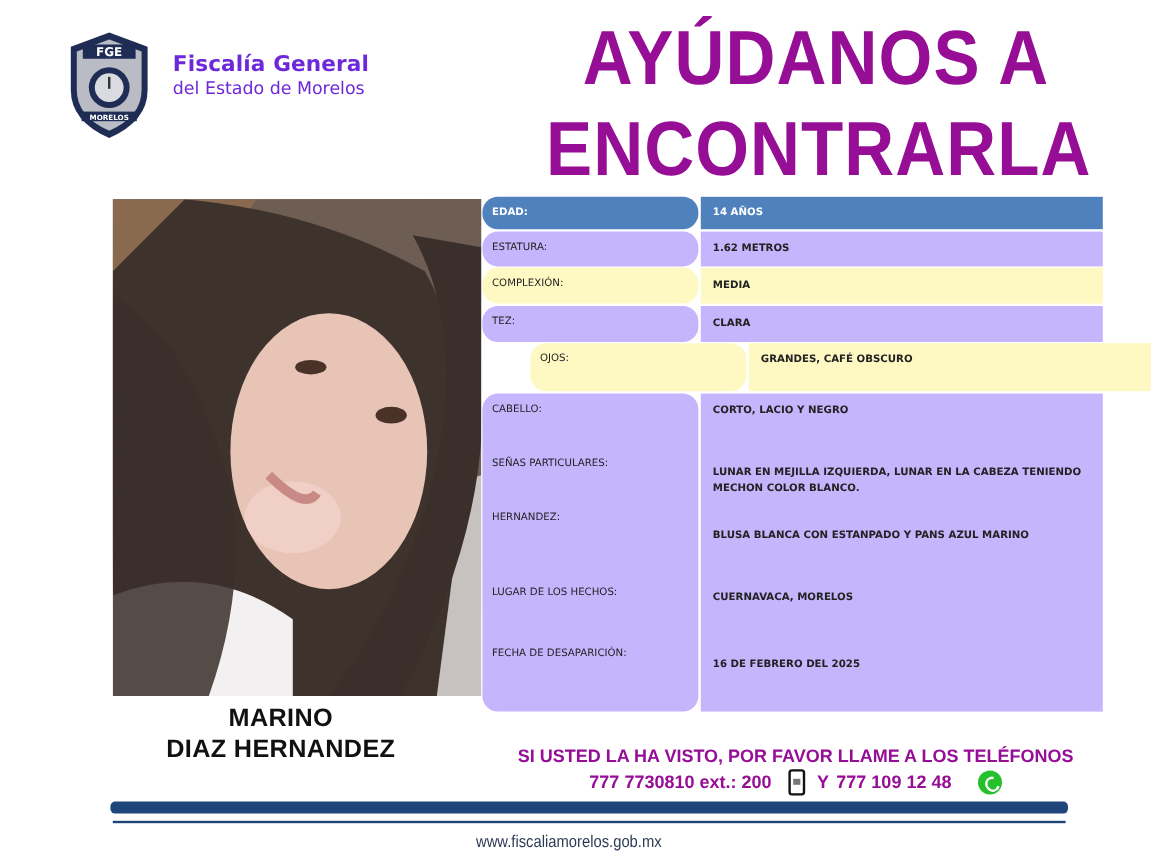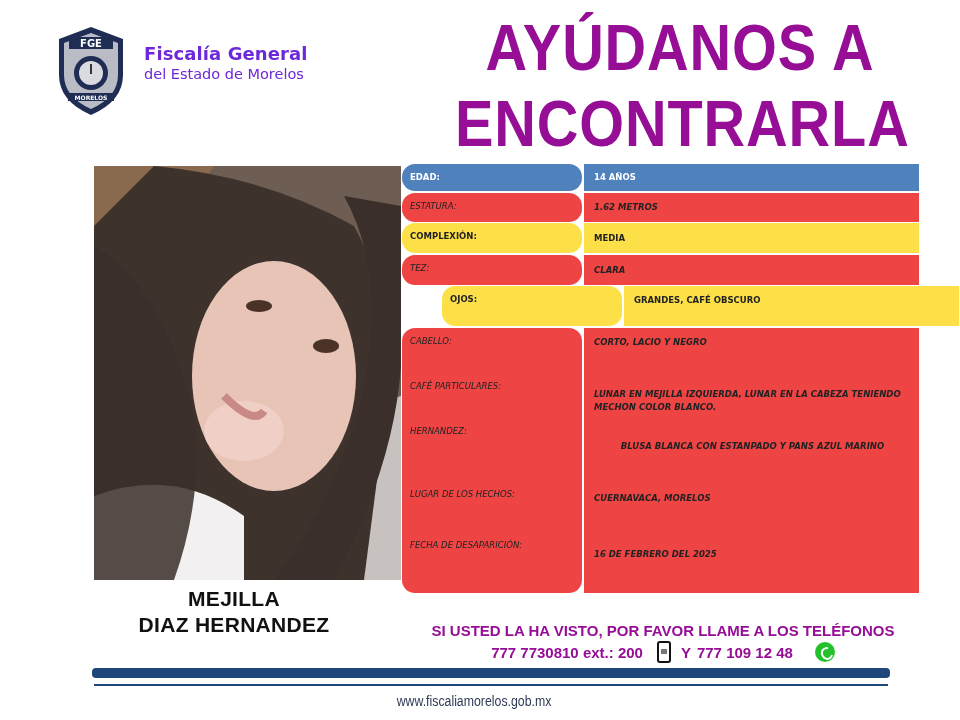--- a/index.html
+++ b/index.html
@@ -29,22 +29,22 @@
   .name { position: absolute; left: 94px; top: 586px; width: 280px; text-align: center;
     color: #111; font-weight: bold; font-size: 21px; line-height: 26px; letter-spacing: 0.3px; }
 
   
   .info-table { position: absolute; left: 402px; top: 164px; width: 531px; }
   .row { position: absolute; left: 0; width: 531px; display: flex; }
   .cell { height: 100%; position: relative; font-family: "DejaVu Sans", sans-serif; font-size: 8.5px; color: #222; }
   .cell.label { width: 180px; margin-right: 2px; padding-left: 8px; border-radius: 13px; }
   .cell.value { width: 335px; padding-left: 10px; font-weight: bold; }
   .row.header .cell { background: #4f81bd; color: #ffffff; font-weight: bold; }
-  .row.dark .cell { background: #ef4444; font-style: italic; }
-  .row.light .cell { background: #fde047; font-weight: bold; }
+  .row.dark .cell { background: #c4b5fd; }
+  .row.light .cell { background: #fef9c3; }
   .cell .t { position: absolute; left: 8px; right: 8px; line-height: 13px; }
   .cell.value .t { left: 10px; }
 
   
   .cta { position: absolute; left: 393px; top: 620px; width: 540px; text-align: center;
     color: #960d96; font-weight: bold; font-size: 15px; line-height: 21px; }
   .cta-line2 { display: inline-flex; align-items: center; gap: 6px; }
   .phone-icon { display: inline-block; width: 14px; height: 22px; border: 2px solid #111; border-radius: 3px; position: relative; margin: 0 4px 0 8px; background: #fff; vertical-align: middle; }
   .phone-icon::after { content: ""; position: absolute; left: 2px; top: 6px; width: 6px; height: 5px; background: #777; }
   .wa-icon { display: inline-block; width: 20px; height: 20px; border-radius: 50%; background: #25c12d; position: relative; margin-left: 16px; vertical-align: middle; }
@@ -93,21 +93,21 @@
     <ellipse cx="165" cy="140" rx="13" ry="6" fill="#4a3228"></ellipse>
     <ellipse cx="232" cy="180" rx="13" ry="7" fill="#4a3228"></ellipse>
     <path d="M130 230 Q160 260 170 245" stroke="#c98a85" stroke-width="8" fill="none"></path>
     <path d="M0 330 Q80 300 150 350 L150 414 L0 414 Z" fill="#f2f0f0"></path>
     <path d="M250 30 Q300 120 260 260 Q230 350 180 414 L240 414 Q300 300 307 200 L307 40 Z" fill="#3a2f2a"></path>
     <path d="M0 80 Q70 120 100 250 Q110 330 80 414 L0 414 Z" fill="#3a2f2a" opacity="0.85"></path>
   </svg>
 </div>
 
 <div class="name">
-  <div>MEJILLA</div>
+  <div>MARINO</div>
   <div>DIAZ HERNANDEZ</div>
 </div>
 
 <div class="info-table">
   <div class="row header" style="top:0;height:27px;">
     <div class="cell label">
         <span class="t" style="top:7px;">EDAD:</span>
       </div>
     <div class="cell value">
         <span class="t" style="top:7px;">14 AÑOS</span>
@@ -141,29 +141,29 @@
     <div class="cell label">
         <span class="t" style="top:7px;">OJOS:</span>
       </div>
     <div class="cell value">
         <span class="t" style="top:8px;">GRANDES, CAFÉ OBSCURO</span>
       </div>
   </div>
   <div class="row dark" style="top:164px;height:265px;">
     <div class="cell label">
       <span class="t" style="top:7px;">CABELLO:</span>
-      <span class="t" style="top:52px;">CAFÉ PARTICULARES:</span>
+      <span class="t" style="top:52px;">SEÑAS PARTICULARES:</span>
       <span class="t" style="top:97px;">HERNANDEZ:</span>
       <span class="t" style="top:160px;">LUGAR DE LOS HECHOS:</span>
       <span class="t" style="top:211px;">FECHA DE DESAPARICIÓN:</span>
     </div>
     <div class="cell value">
       <span class="t" style="top:8px;">CORTO, LACIO Y NEGRO</span>
       <span class="t" style="top:60px;right:4px;">LUNAR EN MEJILLA IZQUIERDA, LUNAR EN LA CABEZA TENIENDO MECHON COLOR BLANCO.</span>
-      <span class="t" style="top:112px;text-align:center;">BLUSA BLANCA CON ESTANPADO Y PANS AZUL MARINO</span>
+      <span class="t" style="top:112px;">BLUSA BLANCA CON ESTANPADO Y PANS AZUL MARINO</span>
       <span class="t" style="top:164px;">CUERNAVACA, MORELOS</span>
       <span class="t" style="top:220px;">16 DE FEBRERO DEL 2025</span>
     </div>
   </div>
 </div>
 
 <div class="cta">
   <div>SI USTED LA HA VISTO, POR FAVOR LLAME A LOS TELÉFONOS</div>
   <div class="cta-line2">
     <span>777 7730810 ext.: 200</span>

